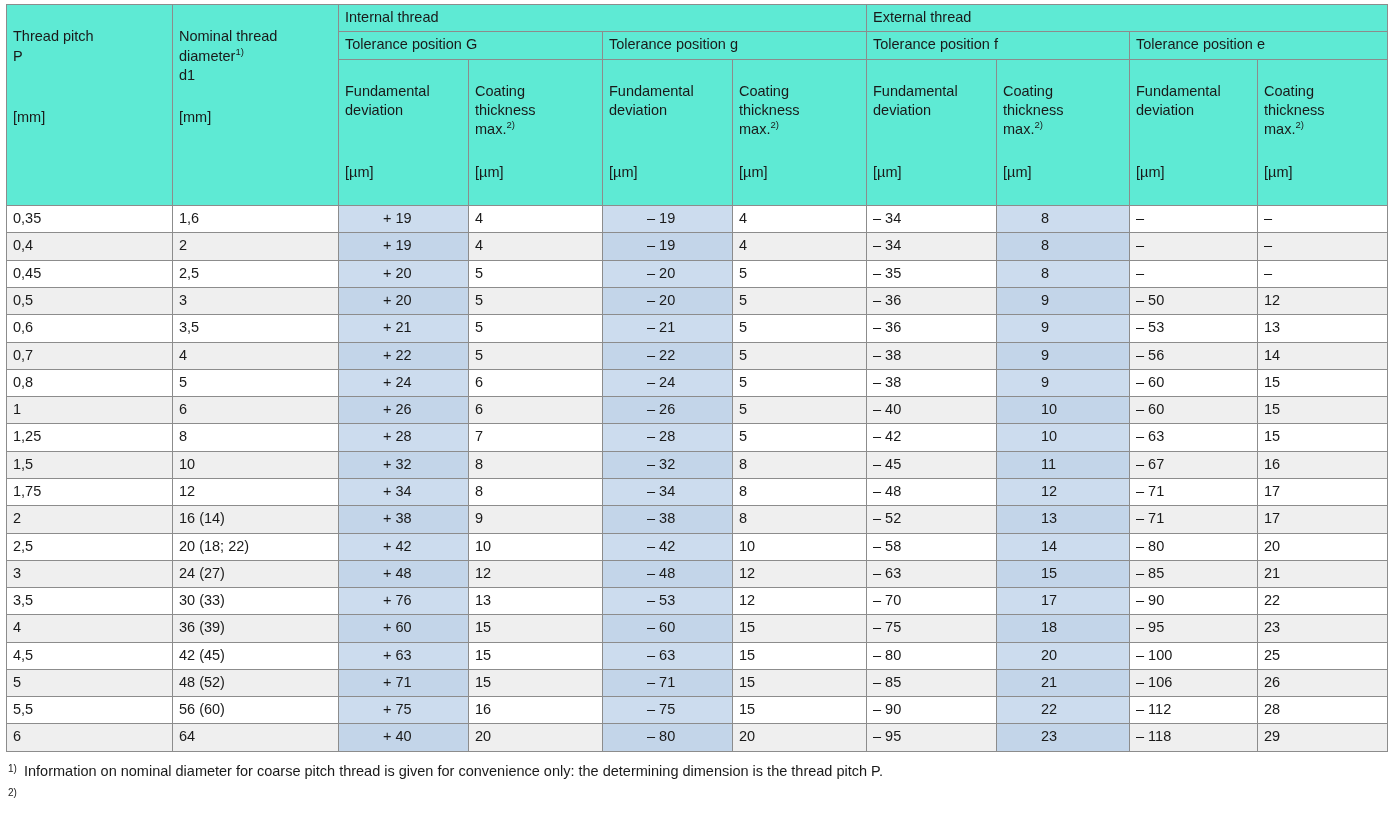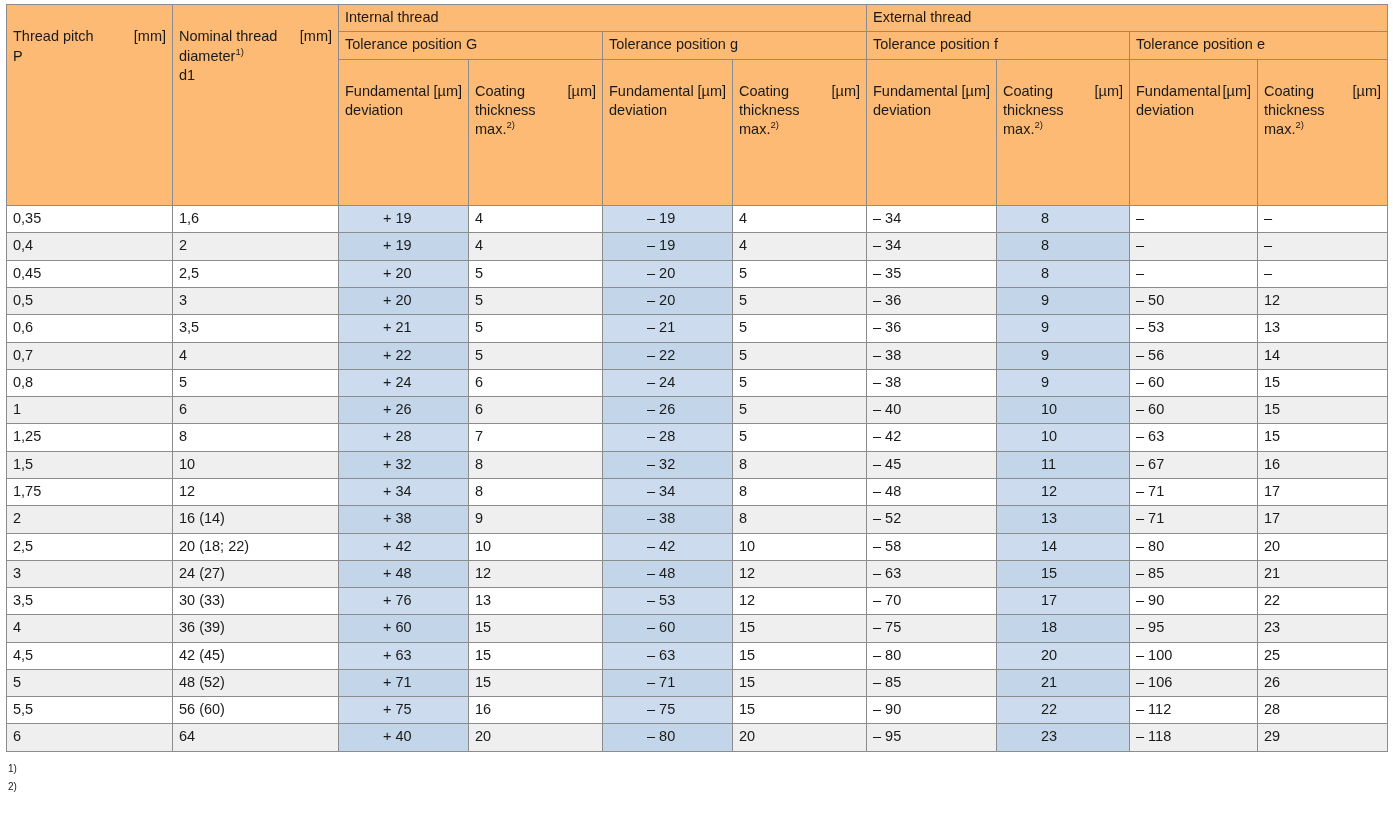--- a/index.html
+++ b/index.html
@@ -31,21 +31,21 @@
     border: 1px solid #8c8c8c;
     padding: 3px 6px 4px 6px;
     vertical-align: top;
     text-align: left;
     font-weight: normal;
     line-height: 1.33;
     white-space: pre-line;
   }
   
   thead td, thead th {
-    background: #fdba74;
+    background: #5eead4;
   }
   .hdr-group {
     vertical-align: top;
   }
   .tall-left {
     vertical-align: top;
   }
   
   tbody td {
     background: #ffffff;
@@ -81,21 +81,21 @@
     width: 16px;
     flex: 0 0 16px;
     font-size: 10px;
     padding-top: 1px;
   }
   .unit {
     display: block;
   }
   .hdr-cell-inner {
     display: flex;
-    flex-direction: row;
+    flex-direction: column;
     justify-content: space-between;
     min-height: 100px;
   }
 </style>
 </head>
 <body>
 
 <div class="sheet">
 
   <table class="spec">
@@ -435,19 +435,20 @@
           <td class="blue">23</td>
           <td>– 118</td>
           <td>29</td>
         </tr>
       </tbody>
   </table>
 
   <div class="notes">
     <div>
       <span class="marker">1)</span>
+      <span>Information on nominal diameter for coarse pitch thread is given for convenience only: the determining dimension is the thread pitch P.</span>
     </div>
     <div>
       <span class="marker">2)</span>
     </div>
   </div>
 
 </div>
 
 </body></html>

